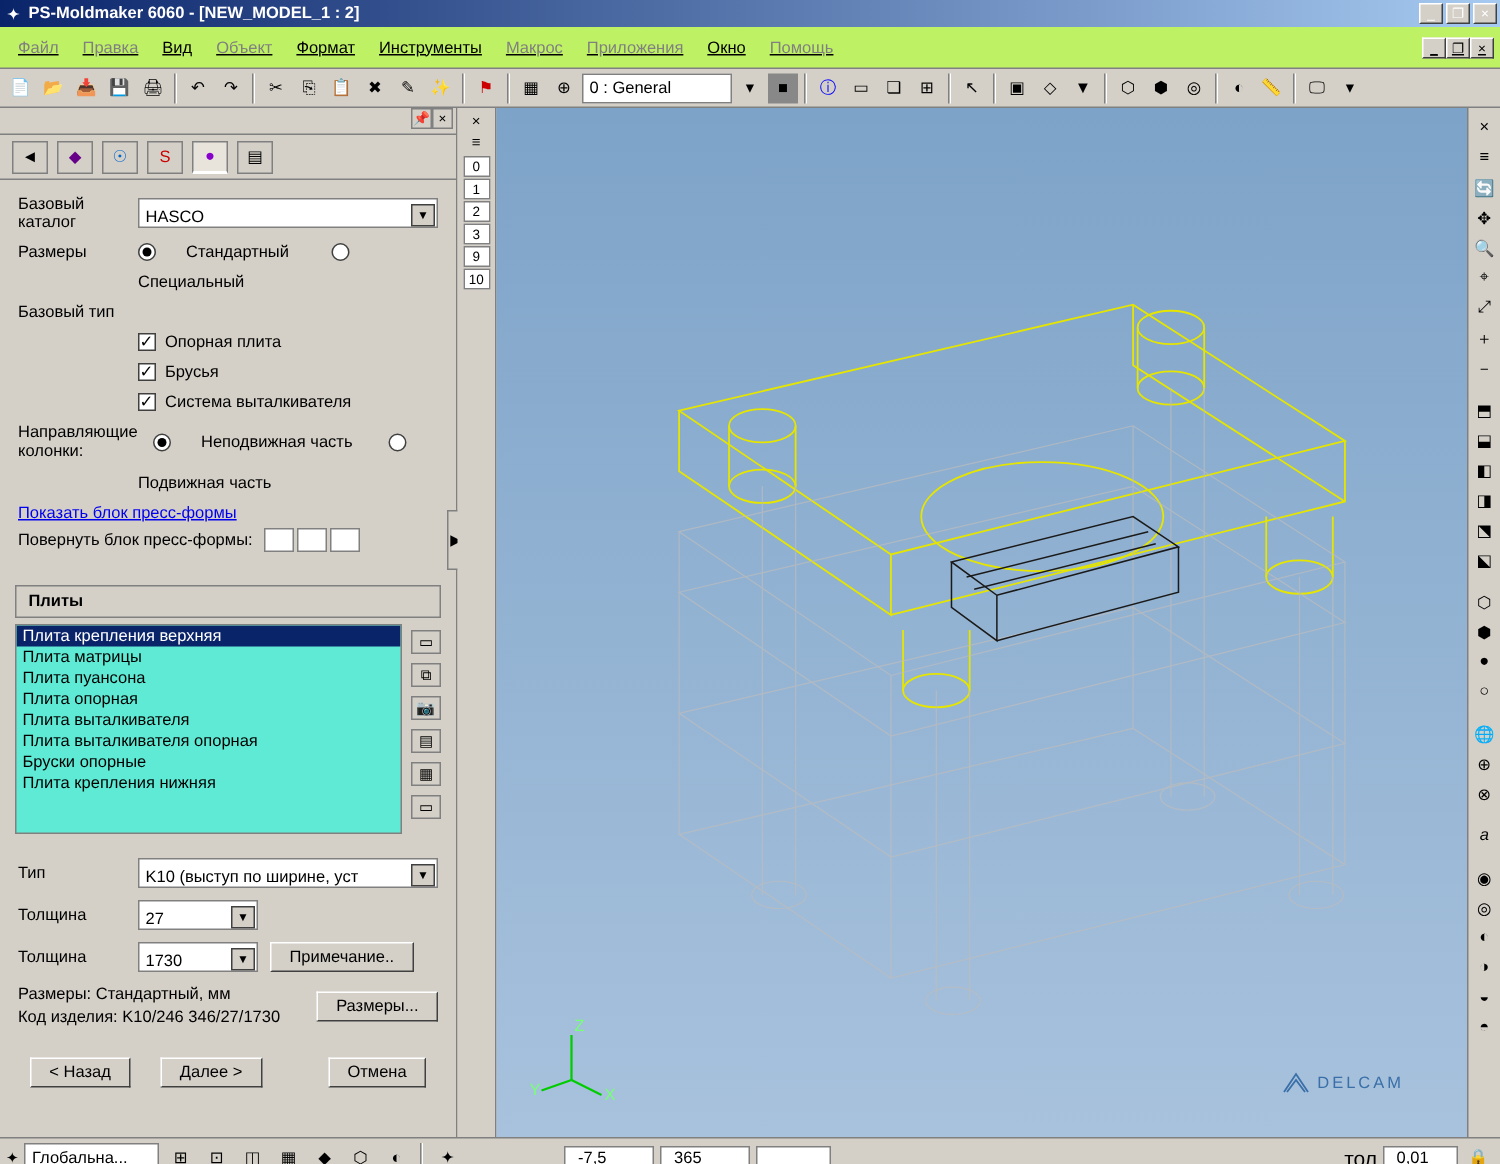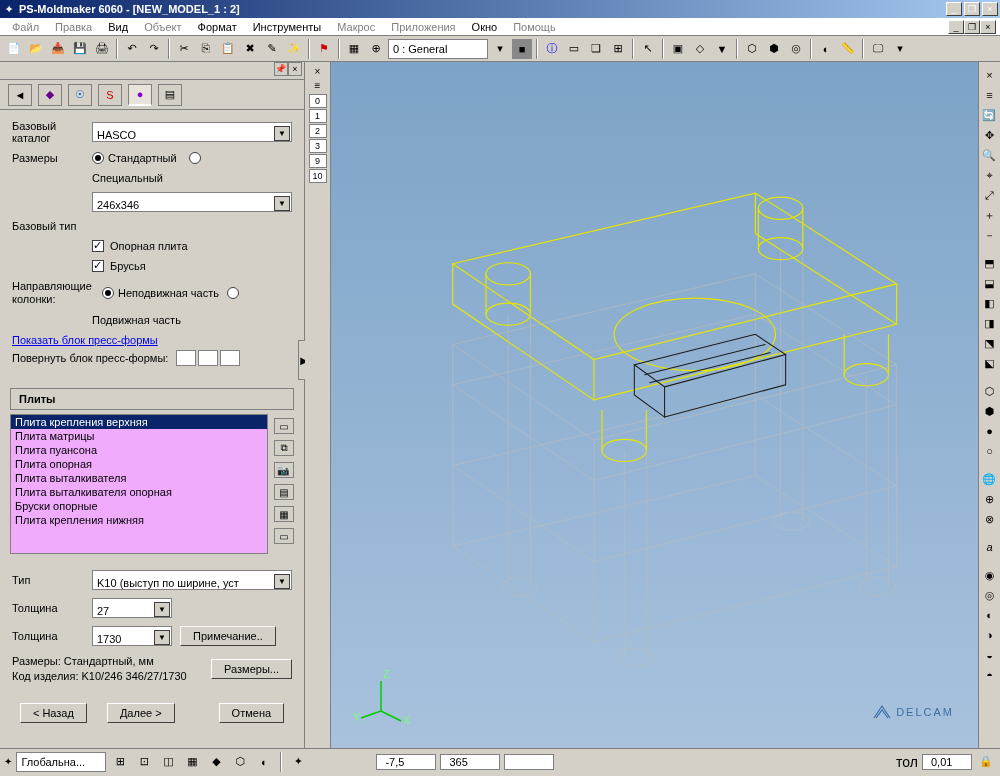--- a/index.html
+++ b/index.html
@@ -4,21 +4,21 @@
 <style>
 * { margin: 0; padding: 0; box-sizing: border-box; font-family: Tahoma, Arial, sans-serif; font-size: 11px; }
 body { background: #d4d0c8; width: 1000px; height: 776px; overflow: hidden; position: relative; }
 
 .titlebar { background: linear-gradient(to right, #0a246a, #a6caf0); height: 18px; display: flex; align-items: center; padding: 0 2px; color: white; }
 .titlebar-icon { width: 14px; height: 14px; margin-right: 3px; display: inline-flex; align-items: center; justify-content: center; }
 .titlebar-text { flex: 1; font-weight: bold; font-size: 11px; }
 .titlebar-btns { display: flex; gap: 2px; }
 .titlebar-btn { width: 16px; height: 14px; background: #d4d0c8; border: 1px solid #fff; border-right-color: #404040; border-bottom-color: #404040; display: flex; align-items: center; justify-content: center; font-size: 9px; cursor: pointer; }
 
-.menubar { background: #ffffff; height: 18px; display: flex; align-items: center; padding: 0 4px; border-bottom: 1px solid #808080; }
+.menubar { background: #bef264; height: 28px; display: flex; align-items: center; padding: 0 4px; border-bottom: 1px solid #808080; text-decoration: underline; }
 .menu-item { padding: 2px 8px; cursor: pointer; color: #808080; }
 .menu-item.active { color: #000; }
 
 .toolbar { background: #d4d0c8; height: 26px; display: flex; align-items: center; padding: 2px 4px; gap: 2px; border-bottom: 1px solid #808080; }
 .tb-btn { width: 20px; height: 20px; border: 1px solid transparent; display: flex; align-items: center; justify-content: center; cursor: pointer; }
 .tb-sep { width: 2px; height: 20px; border-left: 1px solid #808080; border-right: 1px solid #fff; margin: 0 2px; }
 .tb-combo { height: 20px; border: 1px solid #808080; background: white; padding: 0 4px; display: flex; align-items: center; }
 
 .main-area { display: flex; height: 686px; }
 
@@ -28,30 +28,30 @@
 
 .wizard-tabs { height: 30px; display: flex; align-items: center; padding: 4px 8px; gap: 6px; border-bottom: 1px solid #808080; }
 .wiz-tab { width: 24px; height: 22px; border: 1px solid #808080; display: flex; align-items: center; justify-content: center; cursor: pointer; background: #d4d0c8; }
 .wiz-tab.sel { border-bottom: 2px solid #fff; background: #e8e4dc; }
 
 .form-area { padding: 10px 12px; }
 .form-row { display: flex; align-items: center; margin-bottom: 8px; }
 .form-label { width: 80px; font-size: 11px; }
 .form-select { flex: 1; height: 20px; border: 1px solid #808080; background: white; padding: 0 4px; display: flex; align-items: flex-end; justify-content: space-between; }
 .form-select::after { content: '▼'; font-size: 8px; background: #d4d0c8; padding: 2px 3px; border: 1px solid #404040; margin-right: -3px; }
-.radio-group { display: flex; gap: 4px; align-items: center; justify-content: flex-end; }
+.radio-group { display: flex; gap: 20px; align-items: center; justify-content: flex-end; }
 .radio { width: 12px; height: 12px; border-radius: 50%; border: 1px solid #404040; background: white; display: inline-block; position: relative; }
 .radio.checked::after { content: ''; position: absolute; width: 6px; height: 6px; background: #000; border-radius: 50%; top: 2px; left: 2px; }
 .checkbox { width: 12px; height: 12px; border: 1px solid #404040; background: white; display: inline-block; position: relative; margin-right: 6px; }
 .checkbox.checked::after { content: '✓'; position: absolute; top: -2px; left: 0; font-size: 11px; }
 .link-text { color: #0000ee; text-decoration: underline; cursor: pointer; font-size: 11px; }
 
 .section-header { background: #d4d0c8; padding: 4px 8px; font-weight: bold; border: 1px solid #808080; margin: 8px 0; }
 
-.listbox { background: #f0abfc; border: 1px solid #808080; height: 140px; overflow-y: auto; }
+.listbox { background: #5eead4; border: 1px solid #808080; height: 140px; overflow-y: auto; }
 .list-item { padding: 1px 4px; cursor: pointer; font-size: 11px; }
 .list-item.selected { background: #0a246a; color: white; }
 
 .icon-col { display: flex; flex-direction: column; gap: 6px; padding: 4px 0 4px 6px; }
 .icon-btn { width: 20px; height: 16px; border: 1px solid #808080; background: #d4d0c8; cursor: pointer; display: flex; align-items: center; justify-content: center; font-size: 10px; }
 
 .btn { padding: 3px 12px; border: 1px solid #404040; border-top-color: #fff; border-left-color: #fff; background: #d4d0c8; cursor: pointer; font-size: 11px; }
 .btn-row { display: flex; gap: 20px; padding: 10px 12px; justify-content: center; }
 
 .viewport-area { flex: 1; display: flex; position: relative; }
@@ -63,21 +63,21 @@
 .viewport svg { width: 100%; height: 100%; }
 
 .right-toolbar { width: 22px; background: #d4d0c8; border-left: 1px solid #808080; display: flex; flex-direction: column; align-items: center; padding-top: 4px; gap: 2px; }
 .rt-btn { width: 18px; height: 18px; border: 1px solid transparent; cursor: pointer; display: flex; align-items: center; justify-content: center; font-size: 11px; }
 .rt-sep { height: 6px; }
 
 .statusbar { height: 26px; background: #d4d0c8; border-top: 1px solid #808080; display: flex; align-items: center; padding: 0 4px; gap: 4px; }
 .status-combo { height: 20px; border: 1px solid #808080; background: white; padding: 0 4px; display: flex; align-items: center; min-width: 90px; text-align: center; }
 .status-cell { height: 16px; border: 1px solid #808080; padding: 0 8px; display: flex; align-items: center; min-width: 60px; background: #fff; }
 
-.logo { position: absolute; bottom: 28px; right: 24px; font-size: 16px; color: #3a6fa8; letter-spacing: 2px; font-weight: 300; display: flex; align-items: center; gap: 4px; }
+.logo { position: absolute; bottom: 28px; right: 42px; font-size: 16px; color: #3a6fa8; letter-spacing: 2px; font-weight: 300; display: flex; align-items: center; gap: 4px; }
 
 .axis-indicator { position: absolute; bottom: 20px; left: 20px; }
 
 .collapse-arrow { position: absolute; left: 298px; top: 340px; width: 12px; height: 40px; background: #d4d0c8; border: 1px solid #808080; display: flex; align-items: center; justify-content: center; cursor: pointer; font-size: 10px; }
 
 .rotate-btns { display: inline-flex; gap: 2px; margin-left: 8px; }
 .rotate-btn { width: 20px; height: 16px; border: 1px solid #808080; background: #fff; cursor: pointer; }
 </style>
 </head>
 <body>
@@ -187,37 +187,36 @@
           <span class="radio checked"></span>
           <span>Стандартный</span>
           <span class="radio" style="margin-left:8px"></span>
         </div>
       </div>
       <div class="form-row">
           <div class="form-label"></div>
           <span>Специальный</span>
         </div>
       <div class="form-row">
-        <div class="form-label"></div>
-        <div class="form-select">
-            <span>246x346</span>
-          </div>
-      </div>
-      <div class="form-row">
         <div class="form-label">Базовый тип</div>
       </div>
       <div class="form-row">
           <div class="form-label"></div>
         <span class="checkbox checked"></span>
         <span>Опорная плита</span>
       </div>
       <div class="form-row">
           <div class="form-label"></div>
         <span class="checkbox checked"></span>
         <span>Брусья</span>
+      </div>
+      <div class="form-row">
+          <div class="form-label"></div>
+        <span class="checkbox checked"></span>
+        <span>Система выталкивателя</span>
       </div>
       <div class="form-row">
         <div class="form-label" style="width:90px;line-height:1.2">Направляющие колонки:</div>
         <div class="radio-group">
           <span class="radio checked"></span>
           <span>Неподвижная часть</span>
           <span class="radio" style="margin-left:4px"></span>
         </div>
       </div>
       <div class="form-row">

